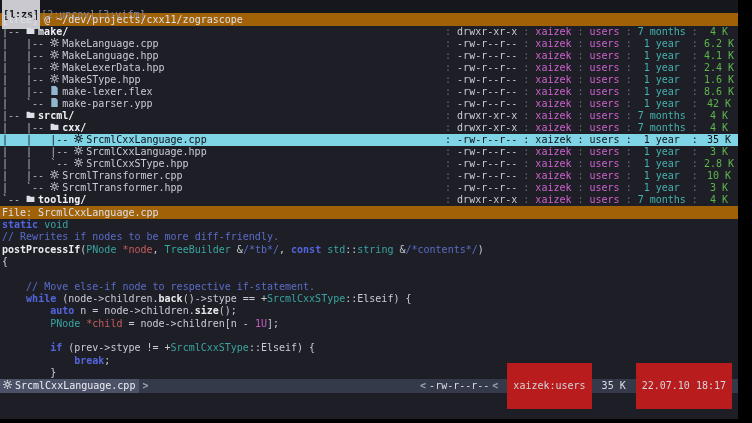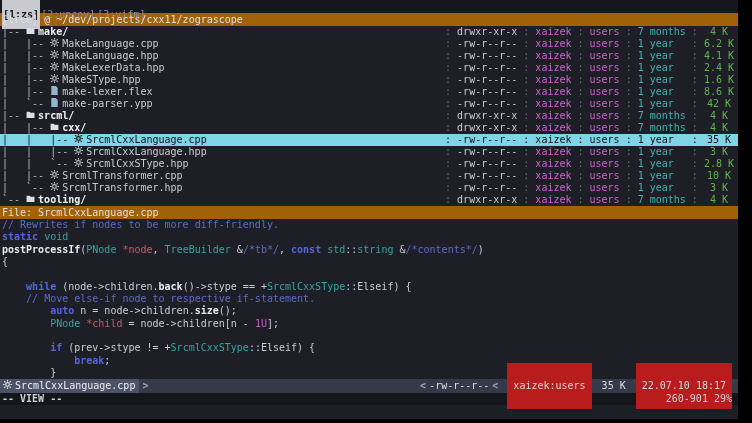--- a/index.html
+++ b/index.html
@@ -26,21 +26,21 @@
   .ticon{width:12px;display:inline-block;color:#b6bac4;flex:0 0 12px;}
   .ticon svg{width:9px;height:9px;display:inline-block;}
   .ticon.dir{color:#dcdfe6;}
   .ticon.doc{color:#8fb8cc;}
   .tname{color:#c9ccd4;text-align:right;}
   .tname.dirname{color:#f0f2f7;font-weight:bold;}
   .sep{color:#6a6d80;}
   .perm{width:10ch;color:#c9ccd4;}
   .owner{width:6ch;color:#ce62ce;}
   .group{width:5ch;color:#ce62ce;}
-  .date{width:8ch;text-align:left;color:#43b3ae;}
+  .date{width:8ch;text-align:center;color:#43b3ae;}
   .size{width:5ch;text-align:center;color:#5db54b;}
   .trow.sel{background:#7fd4e6;}
   .trow.sel span{color:#0d1117 !important;}
 
   
   .code{padding-left:2px;}
   .cline{height:12.35px;line-height:12.35px;white-space:pre;}
   .tk-cm{color:#5a6cc8;}
   .tk-kw{color:#5365de;font-weight:bold;}
   .tk-ty{color:#38a3a0;}
@@ -209,27 +209,27 @@
             </g>
           </svg></span><span class="tname">SrcmlTransformer.hpp</span><span class="fill"></span><span class="sep"> : </span><span class="perm">-rw-r--r--</span><span class="sep"> : </span><span class="owner">xaizek</span><span class="sep"> : </span><span class="group">users</span><span class="sep"> : </span><span class="date">1 year</span><span class="sep"> : </span><span class="size">3 K</span></div>
       <div class="trow"><span class="prefix">`-- </span><span class="ticon dir"><svg viewBox="0 0 16 14">
             <path d="M1 2h5l2 2h7v9H1z" fill="currentColor"></path>
           </svg></span><span class="tname dirname">tooling/</span><span class="fill"></span><span class="sep"> : </span><span class="perm">drwxr-xr-x</span><span class="sep"> : </span><span class="owner">xaizek</span><span class="sep"> : </span><span class="group">users</span><span class="sep"> : </span><span class="date">7 months</span><span class="sep"> : </span><span class="size">4 K</span></div>
     </div>
 
   <div class="bar filebar"><span>File: SrcmlCxxLanguage.cpp</span></div>
 
   <div class="code">
+      <div class="cline"><span class="tk-kw">static</span><span class="tk-pl"> </span><span class="tk-ty">void</span></div>
       <div class="cline"><span class="tk-cm">// Rewrites if nodes to be more diff-friendly.</span></div>
-      <div class="cline"><span class="tk-kw">static</span><span class="tk-pl"> </span><span class="tk-ty">void</span></div>
       <div class="cline"><span class="tk-fn">postProcessIf</span><span class="tk-pl">(</span><span class="tk-ty">PNode</span><span class="tk-pl"> </span><span class="tk-vr">*node</span><span class="tk-pl">, </span><span class="tk-ty">TreeBuilder</span><span class="tk-pl"> &amp;</span><span class="tk-cm">/*tb*/</span><span class="tk-pl">, </span><span class="tk-kw">const</span><span class="tk-pl"> </span><span class="tk-ty">std</span><span class="tk-pl">::</span><span class="tk-ty">string</span><span class="tk-pl"> &amp;</span><span class="tk-cm">/*contents*/</span><span class="tk-pl">)</span></div>
       <div class="cline"><span class="tk-pl">{</span></div>
       <div class="cline">&nbsp;</div>
+      <div class="cline"><span class="tk-pl">    </span><span class="tk-cm">// Move else-if node to respective if-statement.</span></div>
       <div class="cline"><span class="tk-pl">    </span><span class="tk-kw">while</span><span class="tk-pl"> (node-&gt;children.</span><span class="tk-fn">back</span><span class="tk-pl">()-&gt;stype == +</span><span class="tk-ty">SrcmlCxxSType</span><span class="tk-pl">::Elseif) {</span></div>
-      <div class="cline"><span class="tk-pl">    </span><span class="tk-cm">// Move else-if node to respective if-statement.</span></div>
       <div class="cline"><span class="tk-pl">        </span><span class="tk-kw">auto</span><span class="tk-pl"> n = node-&gt;children.</span><span class="tk-fn">size</span><span class="tk-pl">();</span></div>
       <div class="cline"><span class="tk-pl">        </span><span class="tk-ty">PNode</span><span class="tk-pl"> </span><span class="tk-vr">*child</span><span class="tk-pl"> = node-&gt;children[n - </span><span class="tk-nm">1U</span><span class="tk-pl">];</span></div>
       <div class="cline">&nbsp;</div>
       <div class="cline"><span class="tk-pl">        </span><span class="tk-kw">if</span><span class="tk-pl"> (prev-&gt;stype != +</span><span class="tk-ty">SrcmlCxxSType</span><span class="tk-pl">::Elseif) {</span></div>
       <div class="cline"><span class="tk-pl">            </span><span class="tk-kw">break</span><span class="tk-pl">;</span></div>
       <div class="cline"><span class="tk-pl">        }</span></div>
     </div>
 
   <div class="statusbar">
     <span class="sb-left"><span class="sb-icon"><svg viewBox="0 0 16 16">
@@ -248,19 +248,14 @@
     <span class="sb-chev">&gt;</span>
     <span class="sb-fill"></span>
     <span class="sb-chev">&lt;</span>
     <span class="sb-perm">-rw-r--r--</span>
     <span class="sb-chev">&lt;</span>
     <span class="sb-pill">xaizek:users</span>
     <span class="sb-size">35 K</span>
     <span class="sb-pill">22.07.10 18:17</span>
   </div>
 
-  <div class="modeline">
-    <span class="ml-mode">-- VIEW --</span>
-    <span class="fill"></span>
-    <span class="ml-pos">260-901 29%</span>
-  </div>
 
 </div>
 
 </body></html>

